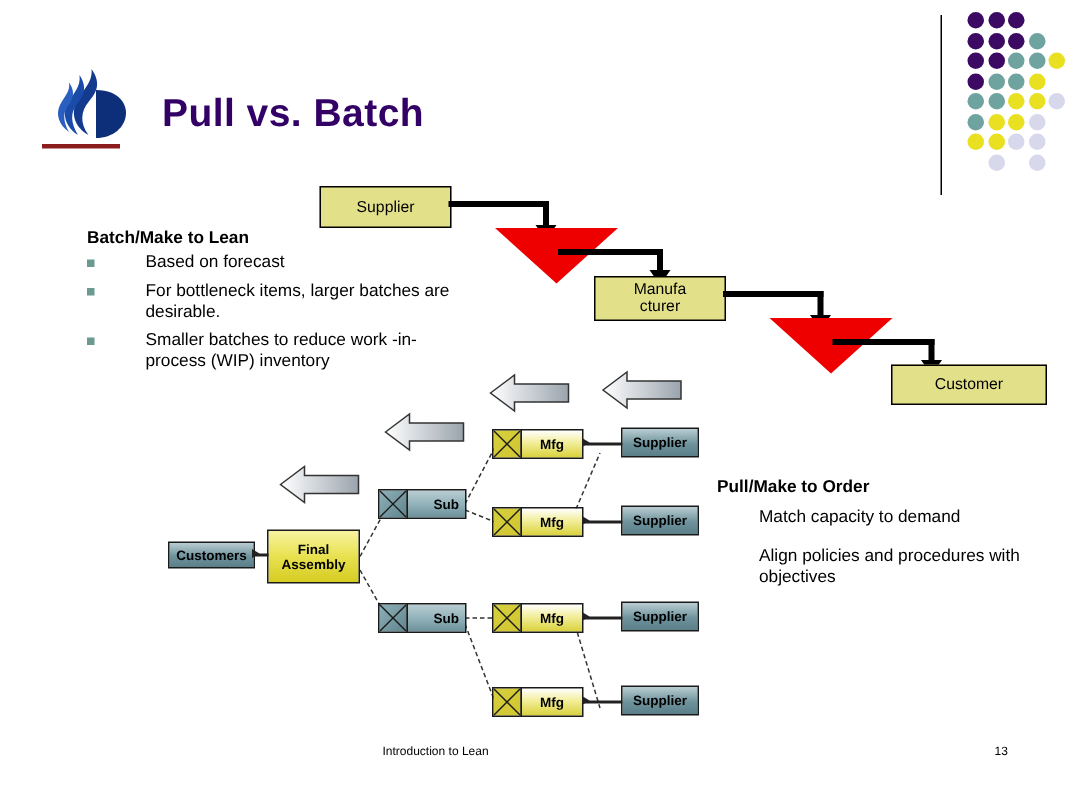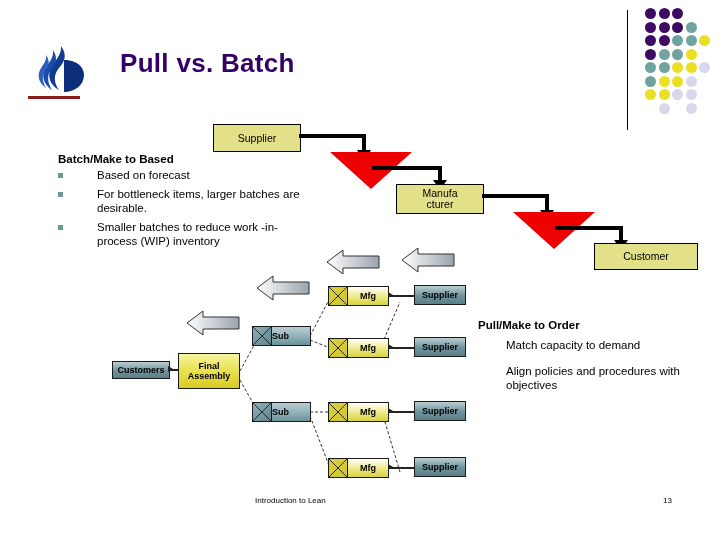--- a/index.html
+++ b/index.html
@@ -17,23 +17,23 @@
   .dot{position:absolute;width:11px;height:11px;border-radius:50%;}
 
   .vrule{position:absolute;left:627px;top:10px;width:1px;height:120px;background:#000000;}
 
   
   .logo{position:absolute;left:28px;top:40px;width:62px;height:62px;}
   .logo-bar{position:absolute;left:28px;top:96px;width:52px;height:3px;background:#8c1d1d;}
 
   
   .title{
-    position:absolute;left:108px;top:48px;
+    position:absolute;left:108px;top:60px;
     font-size:26px;font-weight:bold;color:#330066;
-    letter-spacing:.3px;white-space:nowrap;margin-left:12px;
+    letter-spacing:.3px;white-space:nowrap;
   }
 
   
   .left-block{position:absolute;left:58px;top:153px;width:248px;}
   .lb-head{font-size:11.5px;font-weight:bold;color:#000;margin-bottom:3px;}
   .lb-item{display:flex;align-items:flex-start;margin-bottom:5px;}
   .lb-bullet{
     width:5px;height:5px;background:#6b9a91;flex:0 0 auto;
     margin:5px 0 0 0;
   }
@@ -81,21 +81,21 @@
   .nb-mfg{
     background:linear-gradient(180deg,#ffffff 0%,#f2ee9a 45%,#d9d13c 100%);
     justify-content:center;
   }
   .nb-final{
     background:linear-gradient(180deg,#f7f3a0 0%,#e8e14f 50%,#d6cc22 100%);
     justify-content:center;text-align:center;flex-direction:column;
   }
   .nb-sub{
     background:linear-gradient(180deg,#b9cdd2 0%,#8fb0b8 55%,#6c9099 100%);
-    justify-content:flex-start;padding-right:16px;
+    justify-content:flex-end;padding-right:4px;
   }
   .kan{
     position:absolute;border:1px solid #1a1a1a;box-sizing:border-box;
   }
   .kan-y{background:linear-gradient(135deg,#d8cf3e 0%,#cfc62f 100%);}
   .kan-t{background:linear-gradient(135deg,#8fb0b8 0%,#5f848e 100%);}
   .kan svg{display:block;width:100%;height:100%;}
 
   .sline{position:absolute;background:#222;height:1.5px;}
   .ahead-l{
@@ -187,21 +187,21 @@
 
   <div class="line-h" style="left:555px;top:226px;width:68px;"></div>
   <div class="line-v" style="left:619px;top:226px;height:17px;"></div>
   <div class="arrowhead-d" style="left:614px;top:240px;"></div>
 
   <div class="box-y" style="left:594px;top:243px;width:102px;height:25px;">
     <span>Customer</span>
   </div>
 
   <div class="left-block">
-    <div class="lb-head">Batch/Make to Based</div>
+    <div class="lb-head">Batch/Make to Lean</div>
     <div class="lb-item">
       <span class="lb-bullet"></span>
       <span class="lb-text">Based on forecast</span>
     </div>
     <div class="lb-item">
       <span class="lb-bullet"></span>
       <span class="lb-text">For bottleneck items, larger batches are desirable.</span>
     </div>
     <div class="lb-item">
       <span class="lb-bullet"></span>

